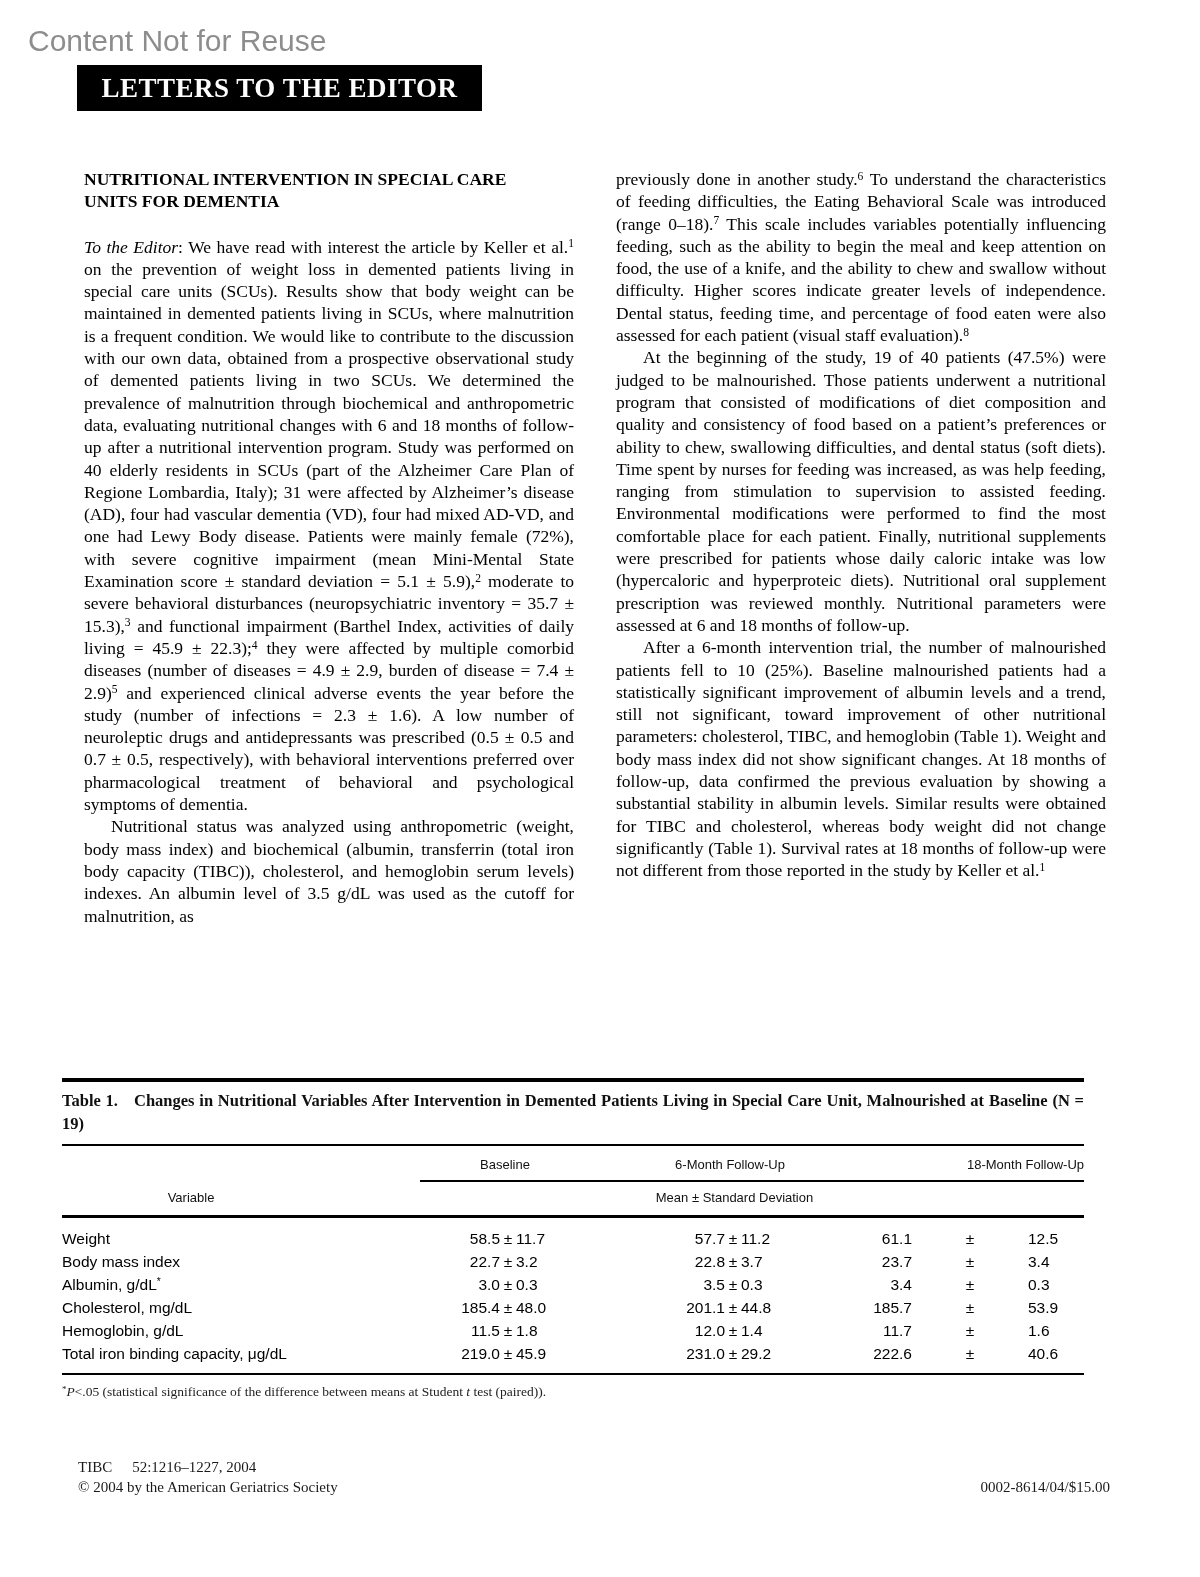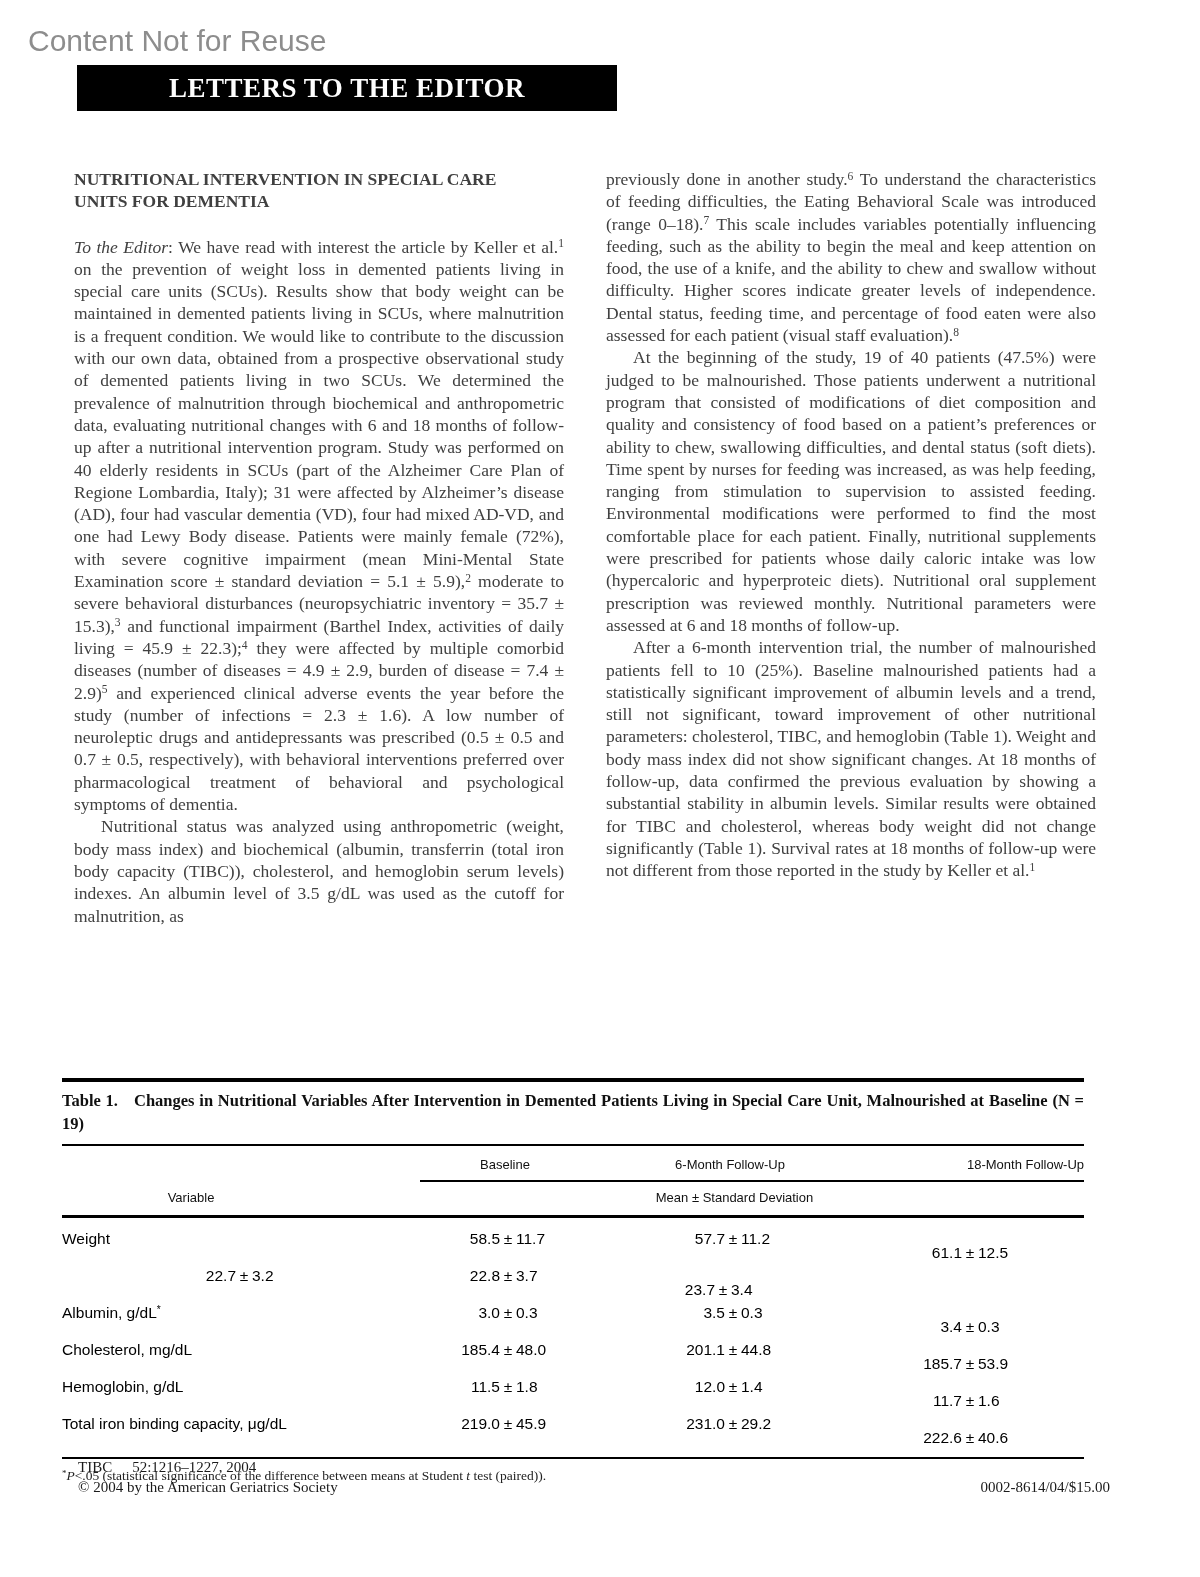--- a/index.html
+++ b/index.html
@@ -1,24 +1,24 @@
 <!DOCTYPE html>
 <html><head>
 <meta charset="utf-8">
 <style>
   html,body { margin:0; padding:0; background:#ffffff; }
   .page { position:relative; width:1200px; height:1577px; background:#ffffff; overflow:hidden; color:#161616; }
 
   .watermark { position:absolute; left:28px; top:24px; font-family:"Liberation Sans","DejaVu Sans",sans-serif; font-size:30px; color:#8d8d8d; }
 
-  .banner { position:absolute; left:77px; top:65px; width:540px; height:46px; background:#000; display:flex; align-items:center; justify-content:center; }
+  .banner { position:absolute; left:77px; top:65px; width:405px; height:46px; background:#000; display:flex; align-items:center; justify-content:center; }
   .banner-title { color:#fdfdfd; font-family:"Liberation Serif","DejaVu Serif",serif; font-weight:700; font-size:27px; letter-spacing:0.5px; }
 
-  .columns { position:absolute; left:74px; top:168px; width:1022px; display:grid; grid-template-columns:490px 490px; column-gap:42px;
-             font-family:"Liberation Serif","DejaVu Serif",serif; font-size:17.5px; line-height:22.3px; text-align:justify; color:#404040; }
+  .columns { position:absolute; left:84px; top:168px; width:1022px; display:grid; grid-template-columns:490px 490px; column-gap:42px;
+             font-family:"Liberation Serif","DejaVu Serif",serif; font-size:17.5px; line-height:22.3px; text-align:justify; color:#000000; }
   .article-title { font-size:17.5px; font-weight:700; margin:0 0 23px 0; line-height:22.3px; text-align:left; }
   .para { margin:0; }
   .para.indent { text-indent:27px; }
   sup { font-size:66%; line-height:0; vertical-align:baseline; position:relative; top:-0.45em; }
 
   .tableblock { position:absolute; left:62px; top:1078px; width:1022px; font-family:"Liberation Sans","DejaVu Sans",sans-serif; }
   .rule-heavy  { border-top:4px solid #000; height:0; }
   .rule-heavy2 { border-top:3px solid #000; height:0; }
   .rule-mid    { border-top:2px solid #000; height:0; }
   .caption { font-family:"Liberation Serif","DejaVu Serif",serif; font-weight:700; font-size:16.5px; line-height:22.5px; padding:8px 0 9px 0; text-align:justify; color:#101010; }
@@ -29,21 +29,21 @@
   .hcell.right  { text-align:right; }
   .hunderline { margin-left:358px; border-top:2px solid #000; height:0; }
   .hrow2 { display:grid; grid-template-columns:358px 664px; padding:8px 0 10px 0; font-size:13px; color:#111;gap:10px; }
   .hcell.variable { text-align:center; padding-right:100px; }
   .hcell.subhead  { text-align:center; padding-right:55px; }
 
   .tbody { padding:9px 0 8px 0; font-size:15.5px; color:#000000; }
   .trow { display:grid; grid-template-columns:358px 170px 280px 214px; line-height:23px; }
   .tlabel { text-align:left; }
   .tcell { display:flex; justify-content:center; white-space:nowrap; }
-  .tcell.right { justify-content:center; padding-right:20px;margin-top:14px; }
+  .tcell.right { justify-content:space-between; padding-right:20px; }
   .mean { display:inline-block; min-width:42px; text-align:right; }
   .pm   { display:inline-block; width:16px; text-align:center; }
   .sd   { display:inline-block; min-width:36px; text-align:left; }
 
   .footnote { font-family:"Liberation Serif","DejaVu Serif",serif; font-size:13.5px; padding-top:9px; color:#222; }
 
   .footer { position:absolute; left:78px; top:1458px; width:1032px; font-family:"Liberation Serif","DejaVu Serif",serif; font-size:15px; line-height:19.5px; color:#1a1a1a; }
   .cite { margin-left:20px; }
   .issn { position:absolute; right:0; bottom:0; }
 </style>
@@ -111,20 +111,21 @@
             <span class="sd">11.2</span>
           </div>
         <div class="tcell right">
             <span class="mean">61.1</span>
             <span class="pm">±</span>
             <span class="sd">12.5</span>
           </div>
       </div>
 
       <div class="trow">
+        <div class="tlabel">Body mass index</div>
         <div class="tcell">
             <span class="mean">22.7</span>
             <span class="pm">±</span>
             <span class="sd">3.2</span>
           </div>
         <div class="tcell">
             <span class="mean">22.8</span>
             <span class="pm">±</span>
             <span class="sd">3.7</span>
           </div>

